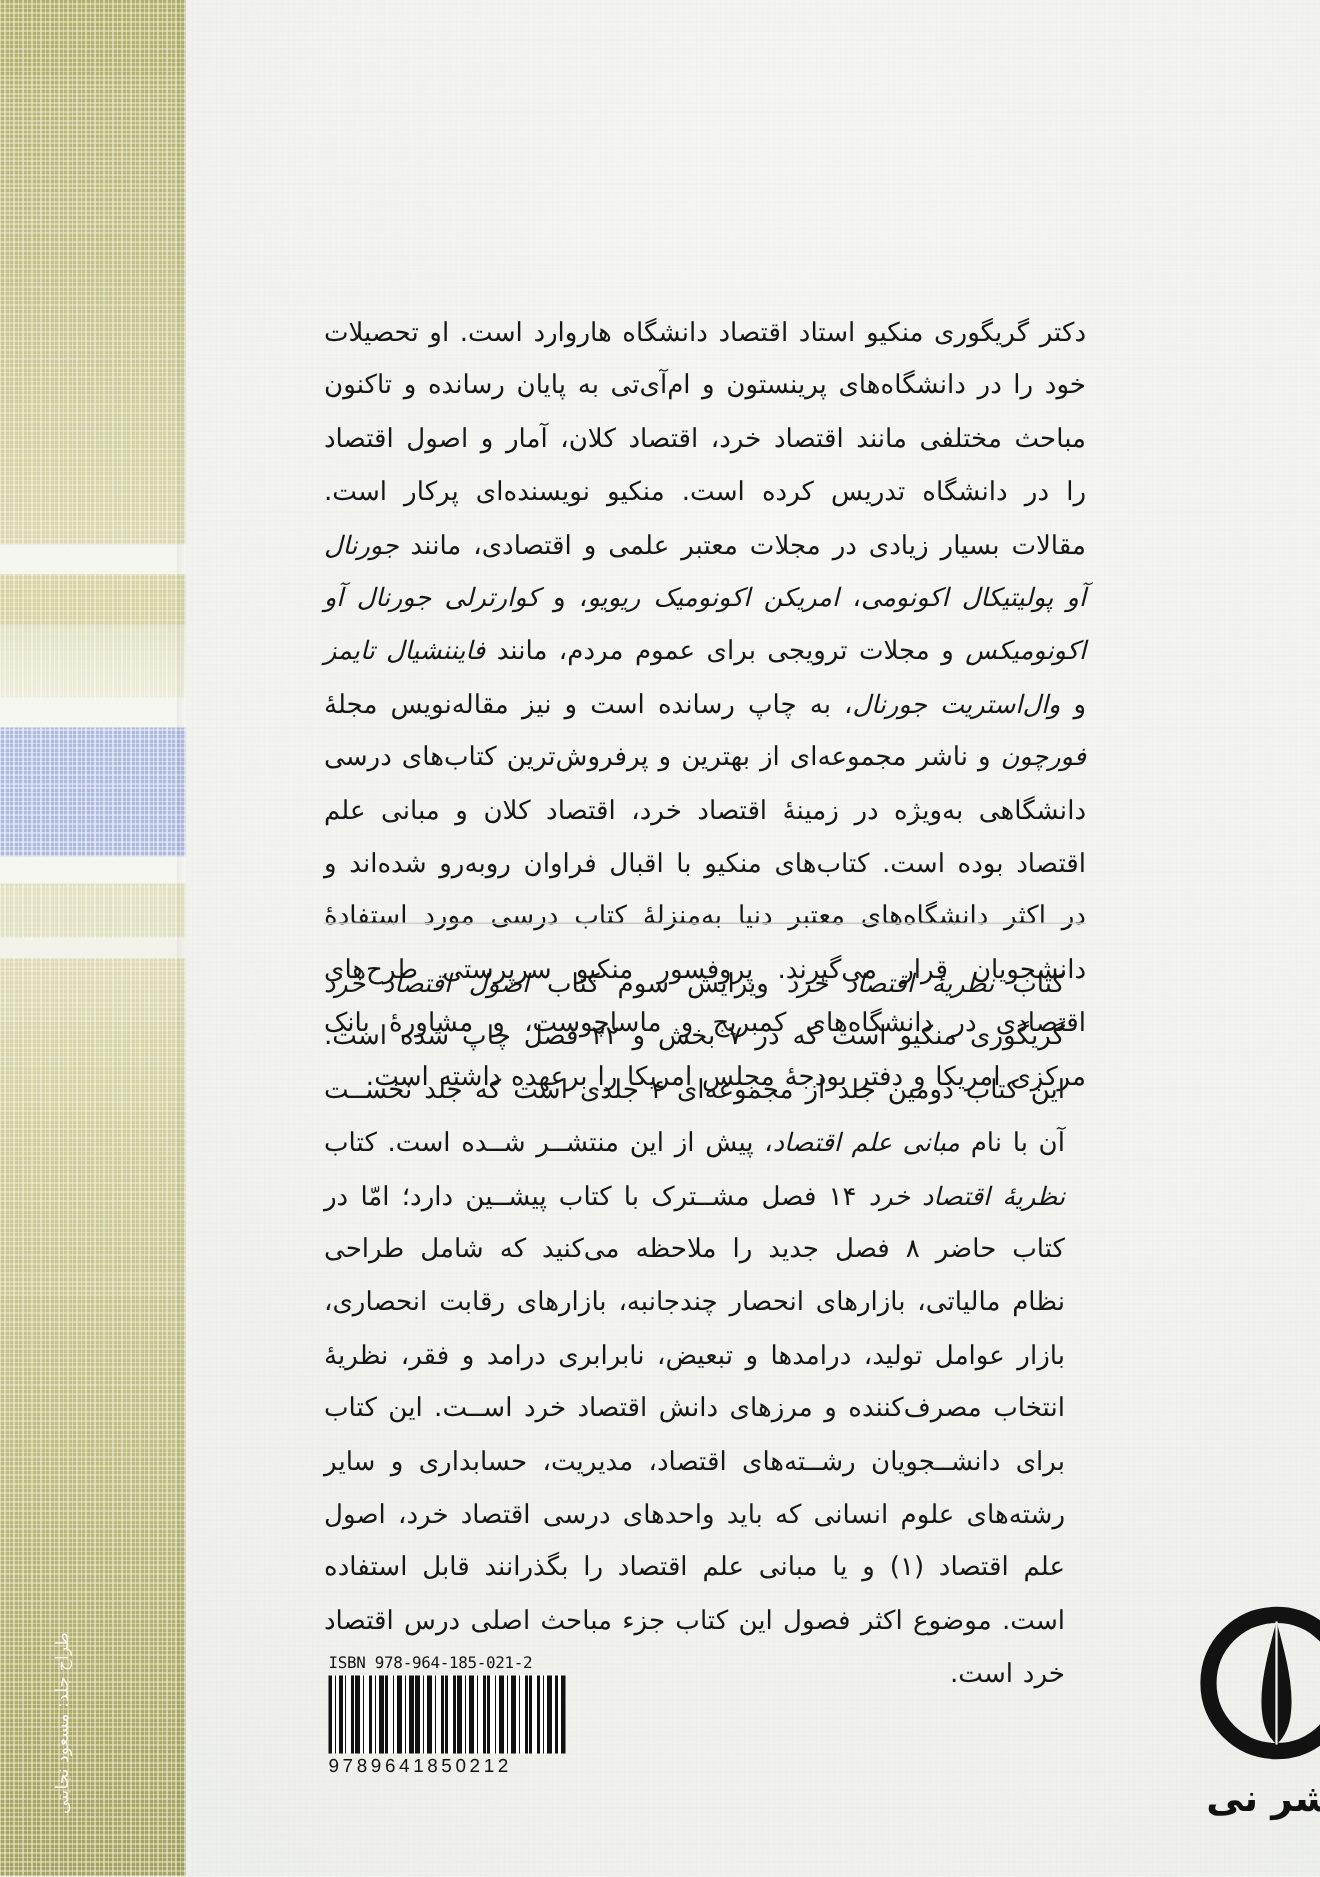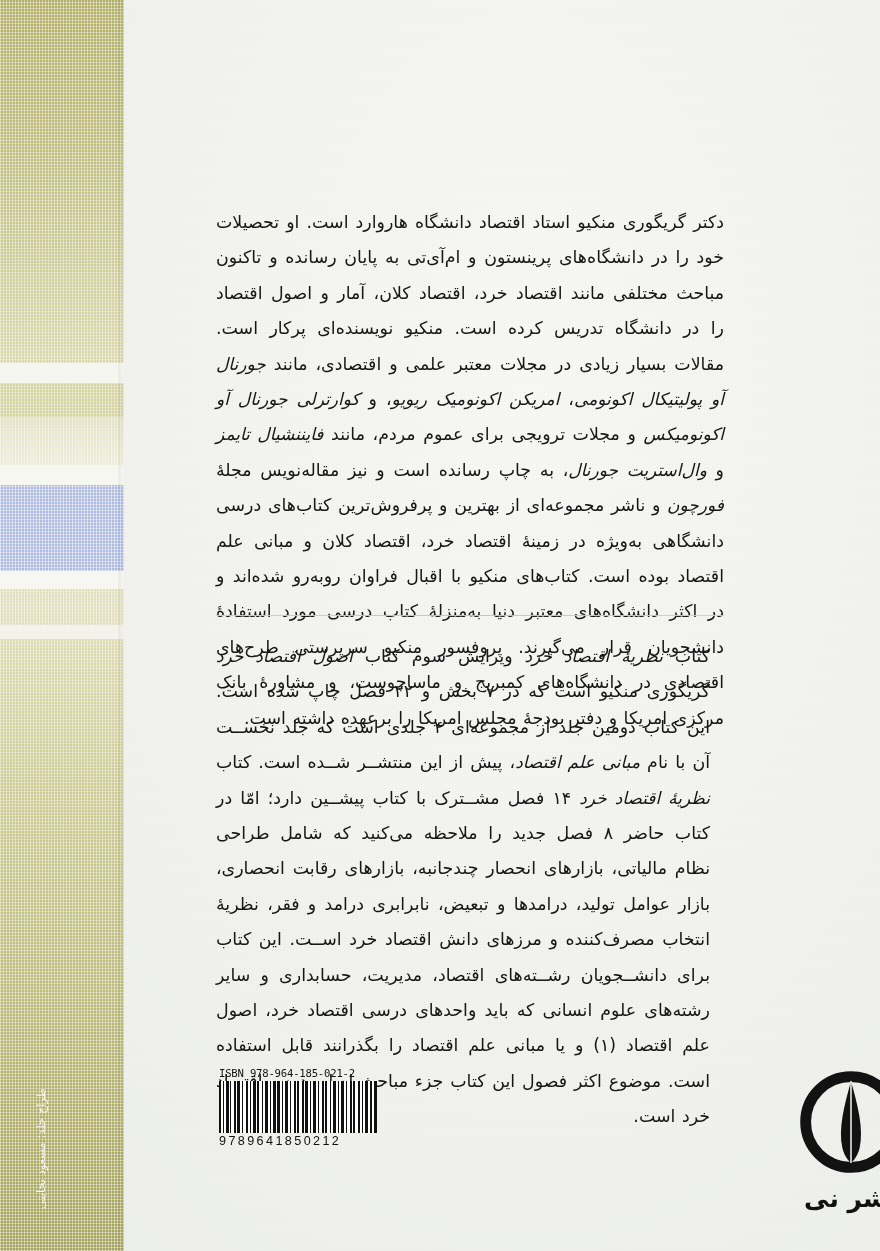--- a/index.html
+++ b/index.html
@@ -109,21 +109,21 @@
     position:absolute;
     top:572px;left:92px;right:156px;
     height:1px;
     background:linear-gradient(90deg,#cfcfcb,#c2c3bf 50%,#cfcfcb);
     opacity:.95;
   }
 
   
   #isbn-block{
     position:absolute;
-    left:95px;top:1024px;
+    left:95px;top:1060px;
     width:166px;
   }
   #isbn-text{
     font-family:"DejaVu Sans Mono","Liberation Mono",monospace;
     font-size:10.6px;
     color:#111;
     letter-spacing:-0.2px;
     margin-bottom:2px;
     white-space:nowrap;
   }

